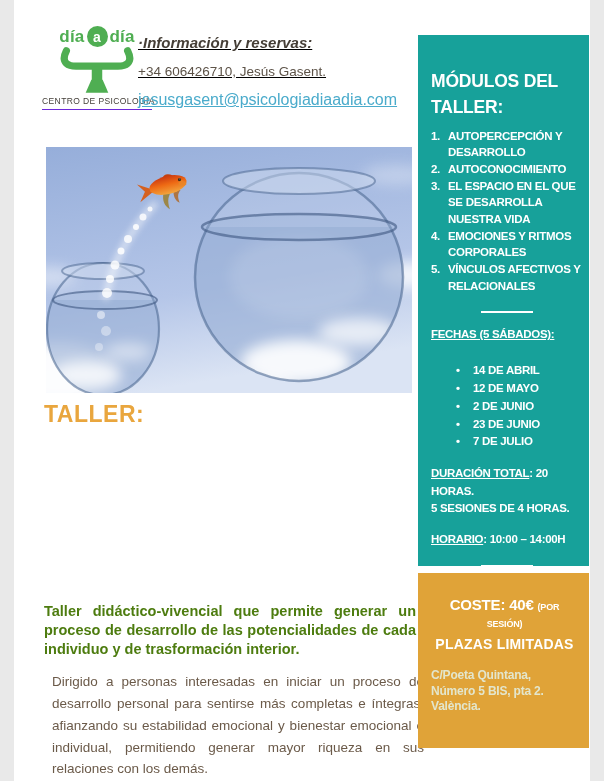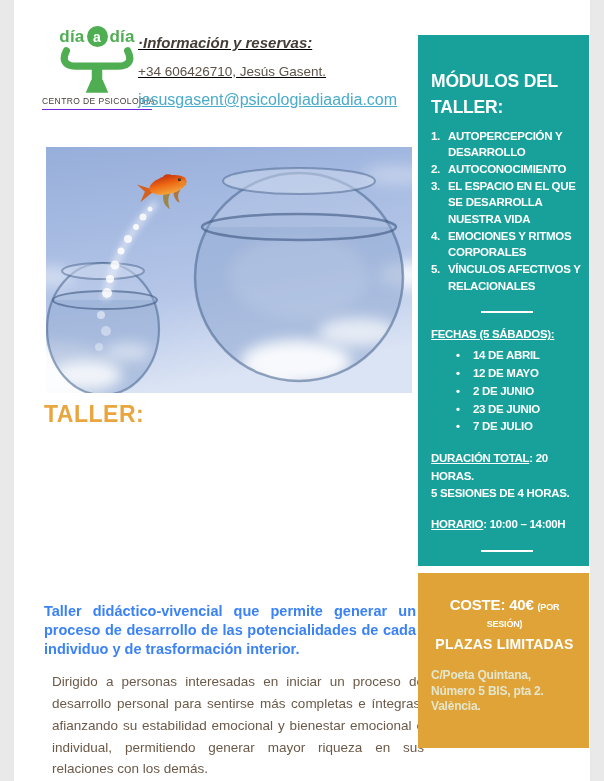--- a/index.html
+++ b/index.html
@@ -23,33 +23,33 @@
     text-decoration:underline;cursor:pointer;}
   
   .hero{position:absolute;left:32px;top:147px;width:366px;height:246px;}
   
   .kicker{position:absolute;left:30px;top:401px;font-size:23px;font-weight:700;
     color:#e9a63e;letter-spacing:.5px;margin:0;}
   .main-title{position:absolute;left:30px;top:431px;width:374px;margin:0;
     font-size:31px;line-height:1.32;font-weight:700;color:#494039;
     letter-spacing:-.8px;white-space:pre-line;}
   .lead{position:absolute;left:30px;top:602px;width:372px;margin:0;
-    font-size:14.5px;font-weight:700;color:#3b82f6;line-height:1.3;text-align:justify;}
+    font-size:14.5px;font-weight:700;color:#4d7c0f;line-height:1.3;text-align:justify;}
   .body-text{position:absolute;left:30px;top:663px;width:372px;margin:8px;
     font-size:13.5px;color:#6b5a49;line-height:1.62;text-align:justify;}
   
   .teal-box{position:absolute;left:404px;top:35px;width:171px;height:531px;
     background:#17a19a;color:#fff;box-sizing:border-box;padding:17px 7px 0 13px;overflow:hidden;}
   .teal-heading{margin:16px 0 7px;font-size:17.5px;font-weight:700;line-height:1.5;letter-spacing:-.2px;}
   .modules-list{margin:0;padding:0;list-style:none;font-size:11.5px;font-weight:700;
     line-height:1.45;letter-spacing:-.3px;}
   .module-item{display:flex;}
   .module-num{width:17px;flex:none;}
   .divider{width:52px;height:2px;background:#fff;margin:17px auto 15px;}
-  .dates-heading{margin:0 0 7px;font-size:11.5px;font-weight:700;letter-spacing:-.3px;
+  .dates-heading{margin:0 0 22px;font-size:11.5px;font-weight:700;letter-spacing:-.3px;
     text-decoration:underline;}
   .dates-list{margin:0;padding:0;list-style:none;font-size:11.5px;font-weight:700;
     line-height:1.55;letter-spacing:-.3px;}
   .date-item{position:relative;padding-left:42px;}
   .date-item::before{content:"\2022";position:absolute;left:25px;}
   .teal-p{margin:14px 0 0;font-size:11.5px;font-weight:700;line-height:1.5;
     letter-spacing:-.3px;white-space:pre-line;}
   .u{text-decoration:underline;}
   
   .gold-box{position:absolute;left:404px;top:573px;width:171px;height:175px;

